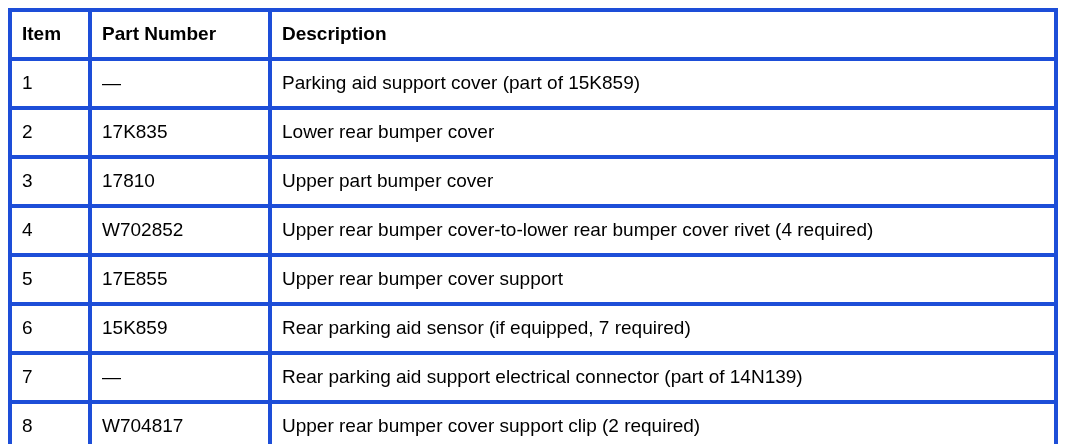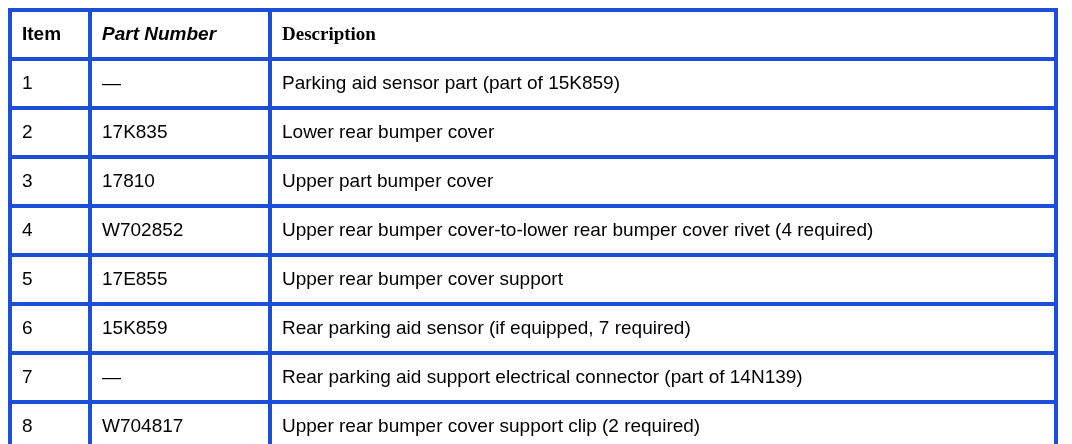--- a/index.html
+++ b/index.html
@@ -36,40 +36,40 @@
     vertical-align: middle;
     padding: 0 6px 0 10px;
     height: 45px;
     overflow: hidden;
     white-space: nowrap;
   }
   .parts-table th {
     font-weight: bold;
   }
   .col-item { width: 60px; }
-  .col-part { width: 160px; font-style: italic; }
-  .col-desc { width: auto; font-family: Liberation Serif, serif; }
+  .col-part { width: 160px; }
+  .col-desc { width: auto; }
 </style>
 </head>
 <body>
 
 <div class="page">
   <table class="parts-table">
     <thead>
       <tr>
         <th class="col-item">Item</th>
         <th class="col-part">Part Number</th>
         <th class="col-desc">Description</th>
       </tr>
     </thead>
     <tbody>
       <tr>
         <td>1</td>
         <td>—</td>
-        <td>Parking aid sensor part (part of 15K859)</td>
+        <td>Parking aid support cover (part of 15K859)</td>
       </tr>
       <tr>
         <td>2</td>
         <td>17K835</td>
         <td>Lower rear bumper cover</td>
       </tr>
       <tr>
         <td>3</td>
         <td>17810</td>
         <td>Upper part bumper cover</td>

